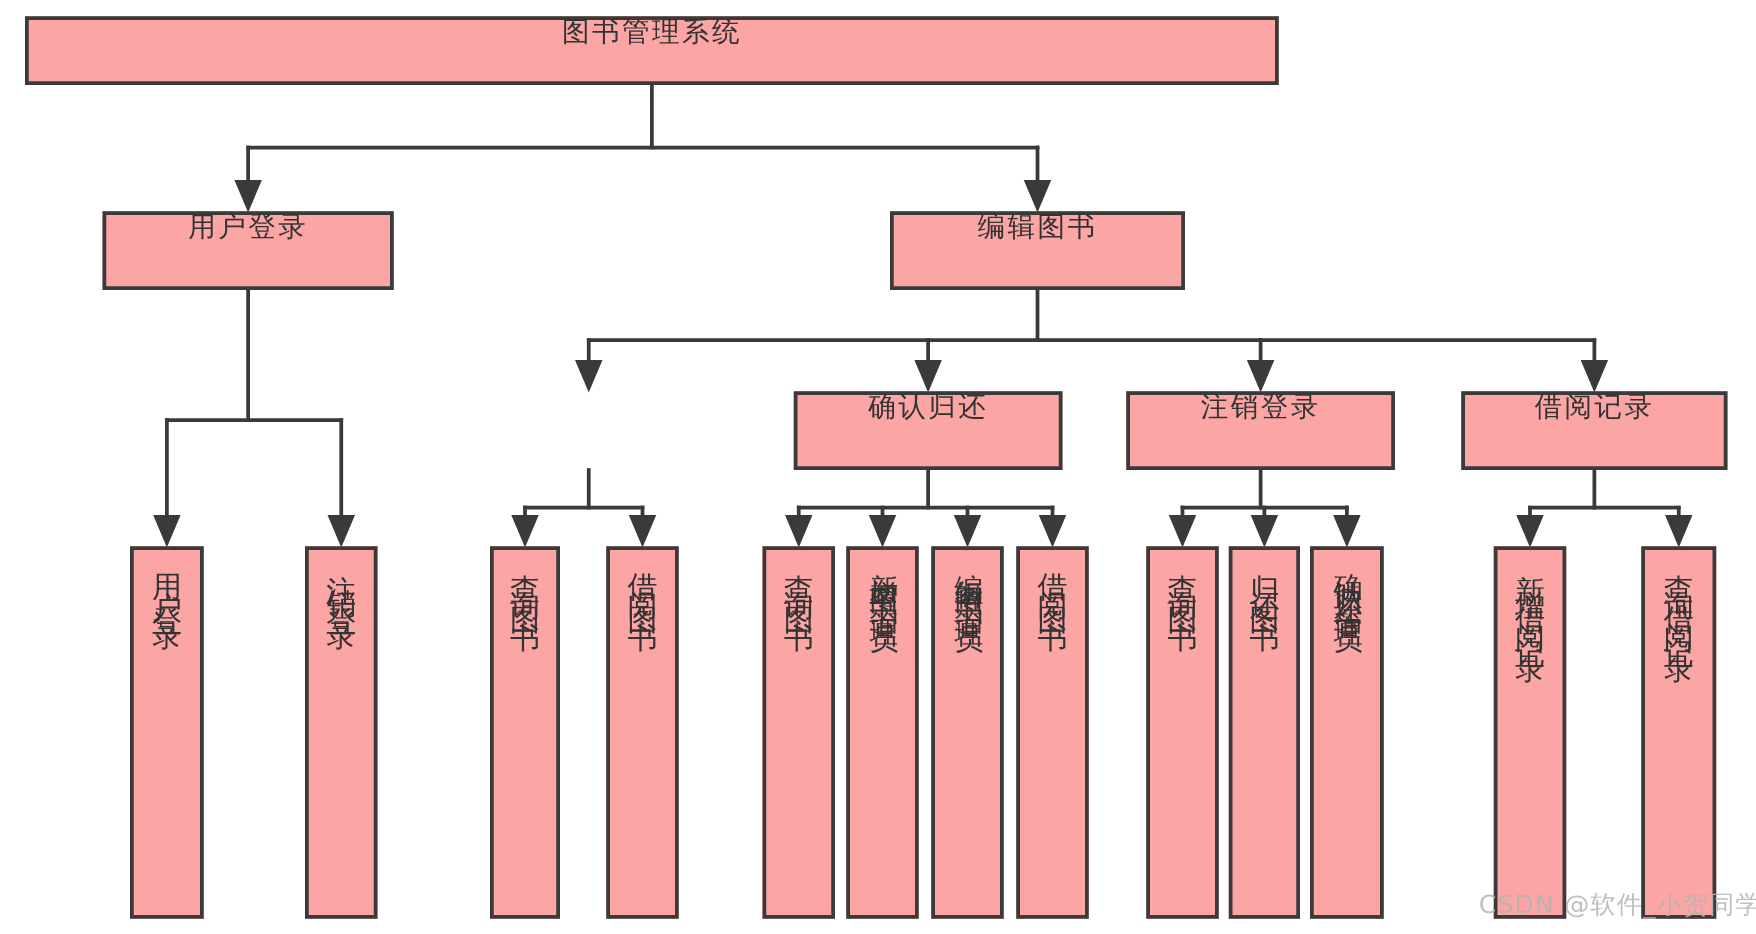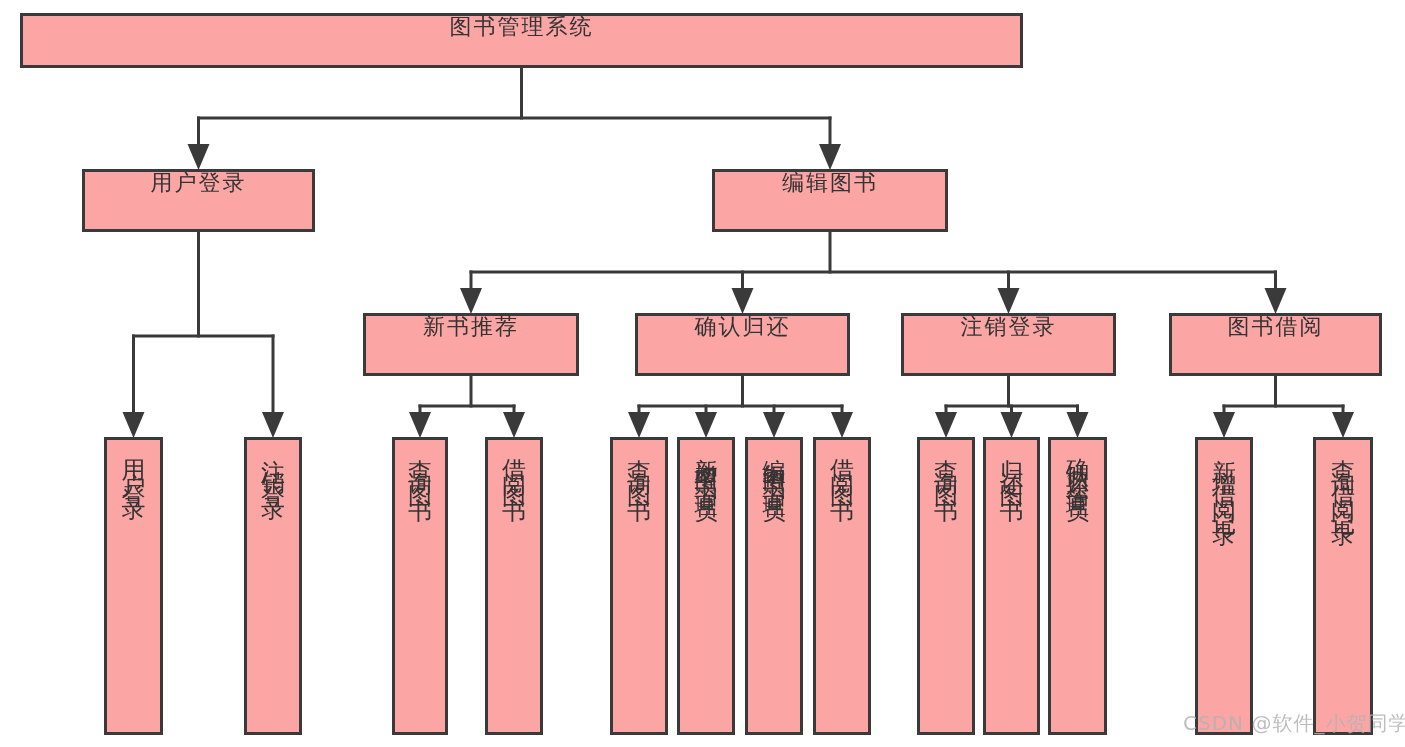--- a/index.html
+++ b/index.html
@@ -120,31 +120,28 @@
   <div id="watermark" style="color: rgb(179, 179, 179);">CSDN @软件_小贺同学</div>
 <div class="node h" style="left: 20px; top: 13px; width: 1003px; height: 55px; border-color: rgb(58, 58, 58);">
       <span class="lbl short" style="color: rgb(51, 51, 51);">图书管理系统</span>
     </div>
     <div class="node h" style="left: 82px; top: 169px; width: 233px; height: 63px; border-color: rgb(58, 58, 58);">
       <span class="lbl short" style="color: rgb(51, 51, 51);">用户登录</span>
     </div>
     <div class="node h" style="left: 712px; top: 169px; width: 236px; height: 63px; border-color: rgb(58, 58, 58);">
       <span class="lbl short" style="color: rgb(51, 51, 51);">编辑图书</span>
     </div>
-    <div class="node h" style="left: 363px; top: 313px; width: 216px; height: 63px; border-color: rgb(58, 58, 58);">
-      <span class="lbl short" style="color: rgb(51, 51, 51);">新书推荐</span>
-    </div>
     <div class="node h" style="left: 635px; top: 313px; width: 215px; height: 63px; border-color: rgb(58, 58, 58);">
       <span class="lbl short" style="color: rgb(51, 51, 51);">确认归还</span>
     </div>
     <div class="node h" style="left: 901px; top: 313px; width: 215px; height: 63px; border-color: rgb(58, 58, 58);">
       <span class="lbl short" style="color: rgb(51, 51, 51);">注销登录</span>
     </div>
     <div class="node h" style="left: 1169px; top: 313px; width: 213px; height: 63px; border-color: rgb(58, 58, 58);">
-      <span class="lbl short" style="color: rgb(51, 51, 51);">图书借阅</span>
+      <span class="lbl short" style="color: rgb(51, 51, 51);">借阅记录</span>
     </div>
     <div class="node v" style="left: 104px; top: 437px; width: 59px; height: 298px; border-color: rgb(58, 58, 58);">
       <span class="lbl short" style="color: rgb(51, 51, 51);">用户登录</span>
     </div>
     <div class="node v" style="left: 244px; top: 437px; width: 58px; height: 298px; border-color: rgb(58, 58, 58);">
       <span class="lbl short" style="color: rgb(51, 51, 51);">注销登录</span>
     </div>
     <div class="node v" style="left: 392px; top: 437px; width: 56px; height: 298px; border-color: rgb(58, 58, 58);">
       <span class="lbl short" style="color: rgb(51, 51, 51);">查询图书</span>
     </div>

